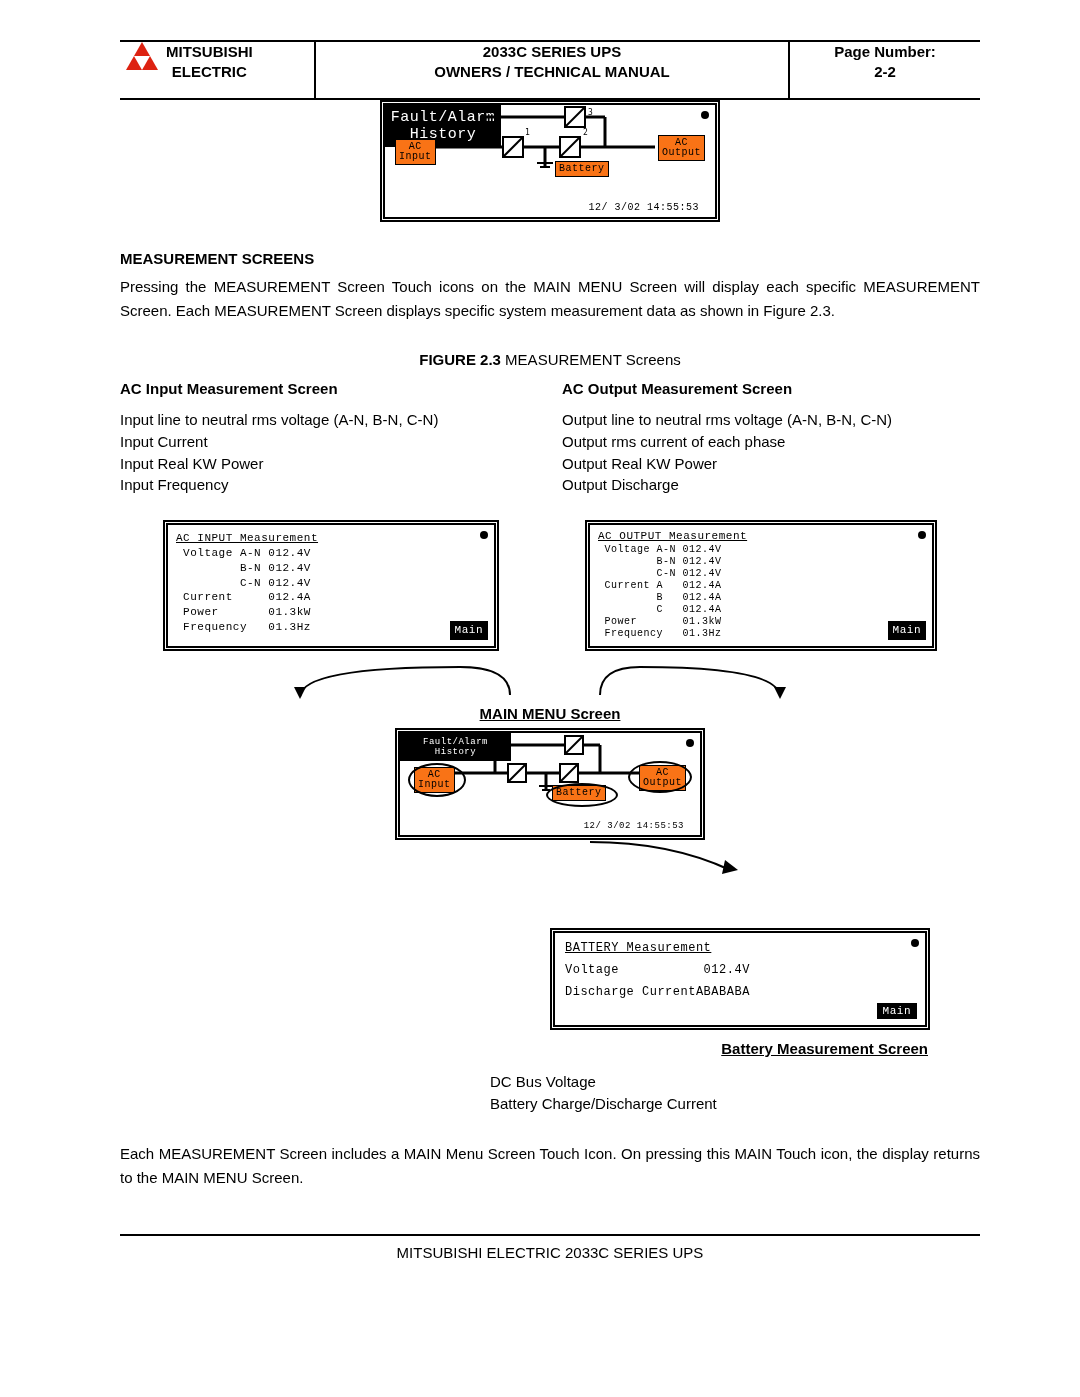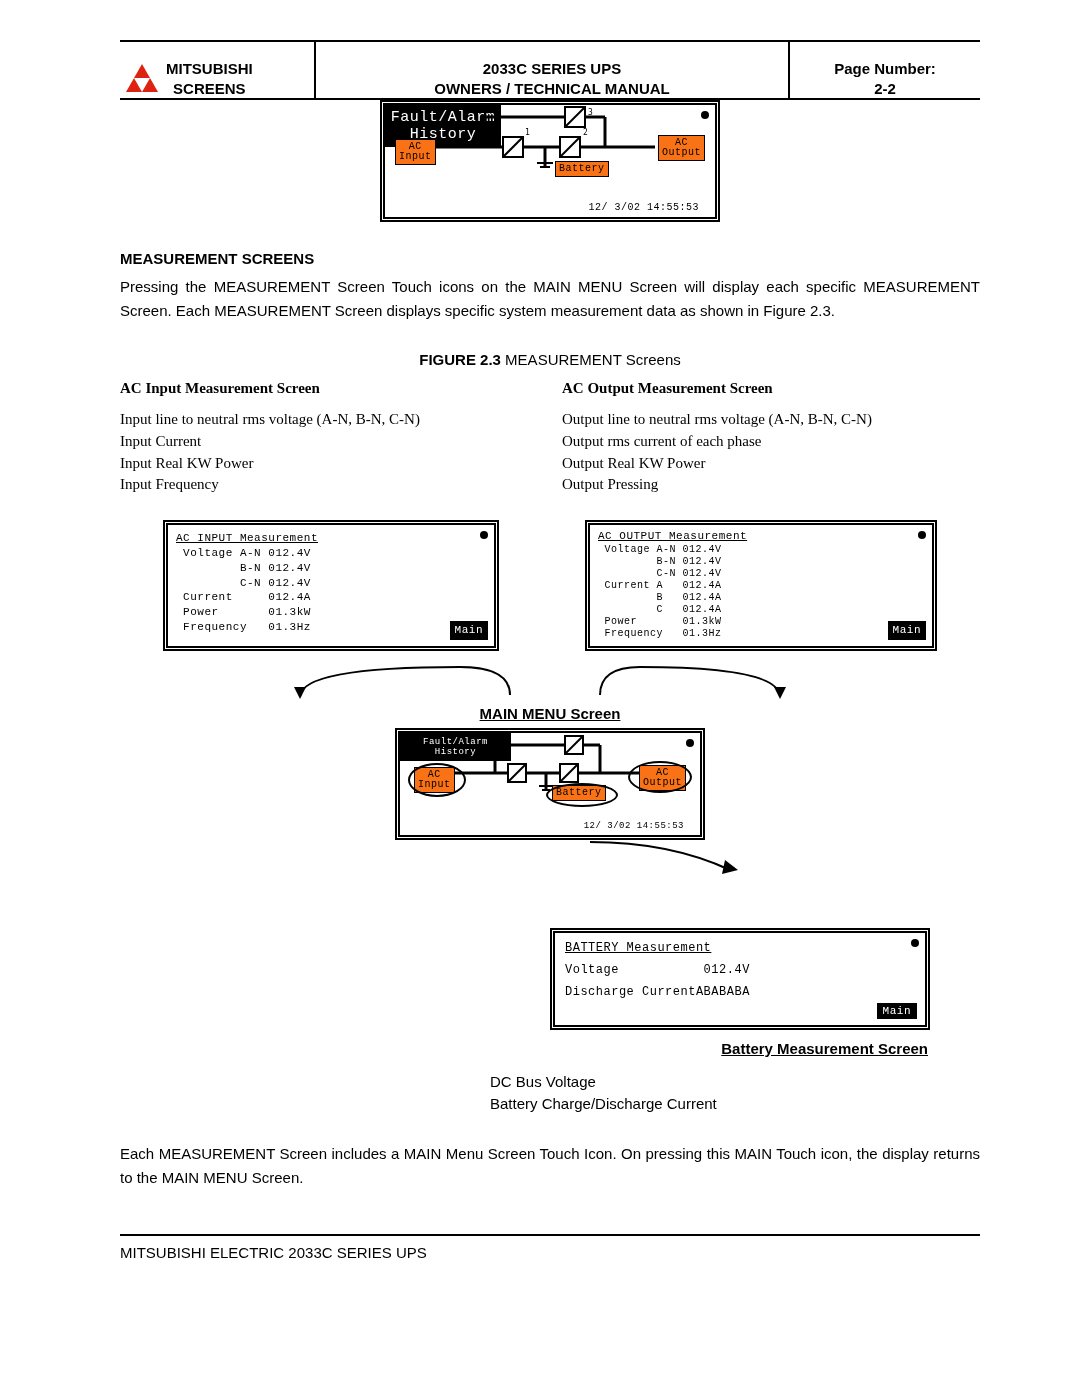--- a/index.html
+++ b/index.html
@@ -18,21 +18,21 @@
   }
   .header-bar {
     border-top: 2px solid #000;
     border-bottom: 2px solid #000;
     display: flex;
     align-items: stretch;
     height: 56px;
   }
   .header-cell {
     display: flex;
-    align-items: flex-end;
+    align-items: flex-start;
     justify-content: center;
     font-weight: bold;
     text-align: center;
     line-height: 1.3;
   }
   .logo-cell {
     width: 190px;
     border-right: 2px solid #000;
     justify-content: flex-start;
     padding-left: 4px;
@@ -101,21 +101,20 @@
     width: 100%; height: 100%;
   }
 
   .section-h { font-weight: bold; margin: 28px 0 8px 0; }
   .body-p { text-align: justify; line-height: 1.6; margin: 0 0 6px 0; }
 
   .two-col {
     display: flex;
     gap: 24px;
     margin-top: 12px;
-    font-family: Liberation Serif, serif;
   }
   .two-col > div { flex: 1; }
   .col-title { font-weight: bold; margin-bottom: 12px; }
   .col-list { line-height: 1.45; }
 
   .meas-row {
     display: flex;
     justify-content: center;
     margin: 24px 0 6px 0;
   }
@@ -182,39 +181,39 @@
   }
   .batt-list {
     margin:0 0 0 370px;
     line-height:1.45;
   }
 
   .footer-rule {
     border-top: 2px solid #000;
     margin: 44px 0 8px 0;
   }
-  .footer-text { text-align: left; }
+  .footer-text { text-align: center; }
 
   .ellip{position:absolute;border:2px solid #000;border-radius:50%;}
 </style>
 </head>
 <body>
 
 <div class="page">
 
   <div class="header-bar">
     <div class="header-cell logo-cell">
       <svg width="36" height="34" viewBox="0 0 36 34">
         <polygon points="18,0 26,14 10,14" fill="#d21"></polygon>
         <polygon points="10,14 18,28 2,28" fill="#d21"></polygon>
         <polygon points="26,14 34,28 18,28" fill="#d21"></polygon>
       </svg>
       <div>
         <div>MITSUBISHI</div>
-        <div>SCREENS</div>
+        <div>ELECTRIC</div>
       </div>
     </div>
     <div class="header-cell title-cell">
       <div>
         <div>2033C SERIES UPS</div>
         <div>OWNERS / TECHNICAL MANUAL</div>
       </div>
     </div>
     <div class="header-cell page-cell">
       <div>
@@ -272,21 +271,21 @@
         <div>Input Real KW Power</div>
         <div>Input Frequency</div>
       </div>
     </div>
     <div>
       <div class="col-title">AC Output Measurement Screen</div>
       <div class="col-list">
         <div>Output line to neutral rms voltage (A-N, B-N, C-N)</div>
         <div>Output rms current of each phase</div>
         <div>Output Real KW Power</div>
-        <div>Output Pressing</div>
+        <div>Output Discharge</div>
       </div>
     </div>
   </div>
 
   <div class="meas-row">
     <div class="lcd-panel lcd-meas">
       <div class="lcd-dot"></div>
       <div class="title-line">AC INPUT Measurement</div>
       <pre> Voltage A-N 012.4V
          B-N 012.4V

